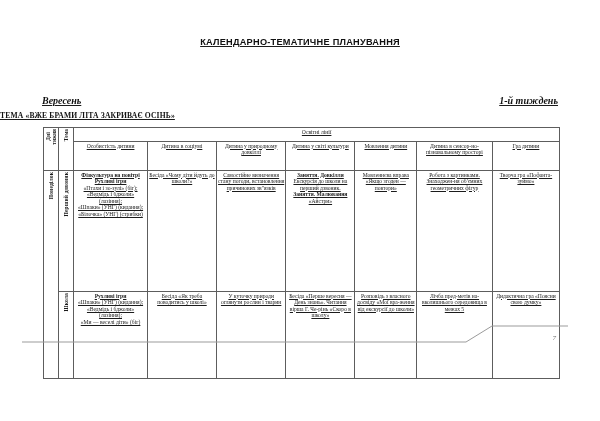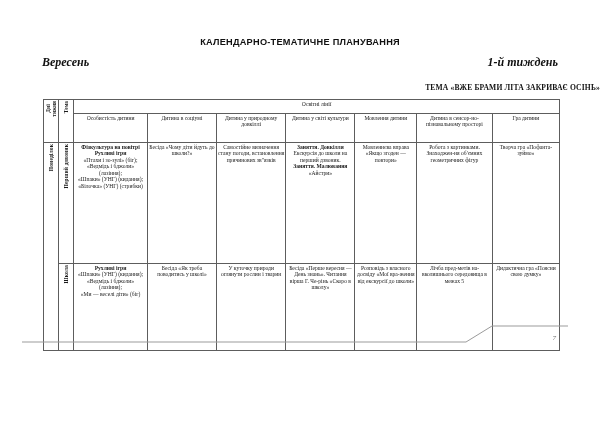--- a/index.html
+++ b/index.html
@@ -16,20 +16,21 @@
     overflow: hidden;
     position: relative;
   }
 
   .page {
     position: relative;
     width: 600px;
     height: 386px;
     box-sizing: border-box;
     padding: 0;
+    text-decoration: underline;
   }
 
   
   .doc-header {
     text-align: center;
     padding-top: 36px;
   }
   .doc-title {
     font-family: "Liberation Sans", "DejaVu Sans", sans-serif;
     font-weight: bold;
@@ -45,33 +46,33 @@
   .meta-row {
     display: flex;
     justify-content: space-between;
     align-items: baseline;
     padding: 6px 42px 0 42px;
   }
   .meta-month, .meta-week {
     font-family: "Liberation Serif", "DejaVu Serif", serif;
     font-style: italic;
     font-weight: bold;
-    font-size: 12px;
+    font-size: 10px;
     color: #111;
+    margin-top: 40px;
   }
 
   .theme-line {
-    text-align: right;
+    text-align: left;
     font-family: "Liberation Serif", "DejaVu Serif", serif;
     font-weight: bold;
     font-size: 7.6px;
     letter-spacing: 0.15px;
     padding-top: 5px;
     color: #111;
-    margin-top: 8px;
   }
 
   
   .table-wrap {
     padding: 7px 40px 0 43px;
   }
   table.plan {
     border-collapse: collapse;
     width: 517px;
     table-layout: fixed;

